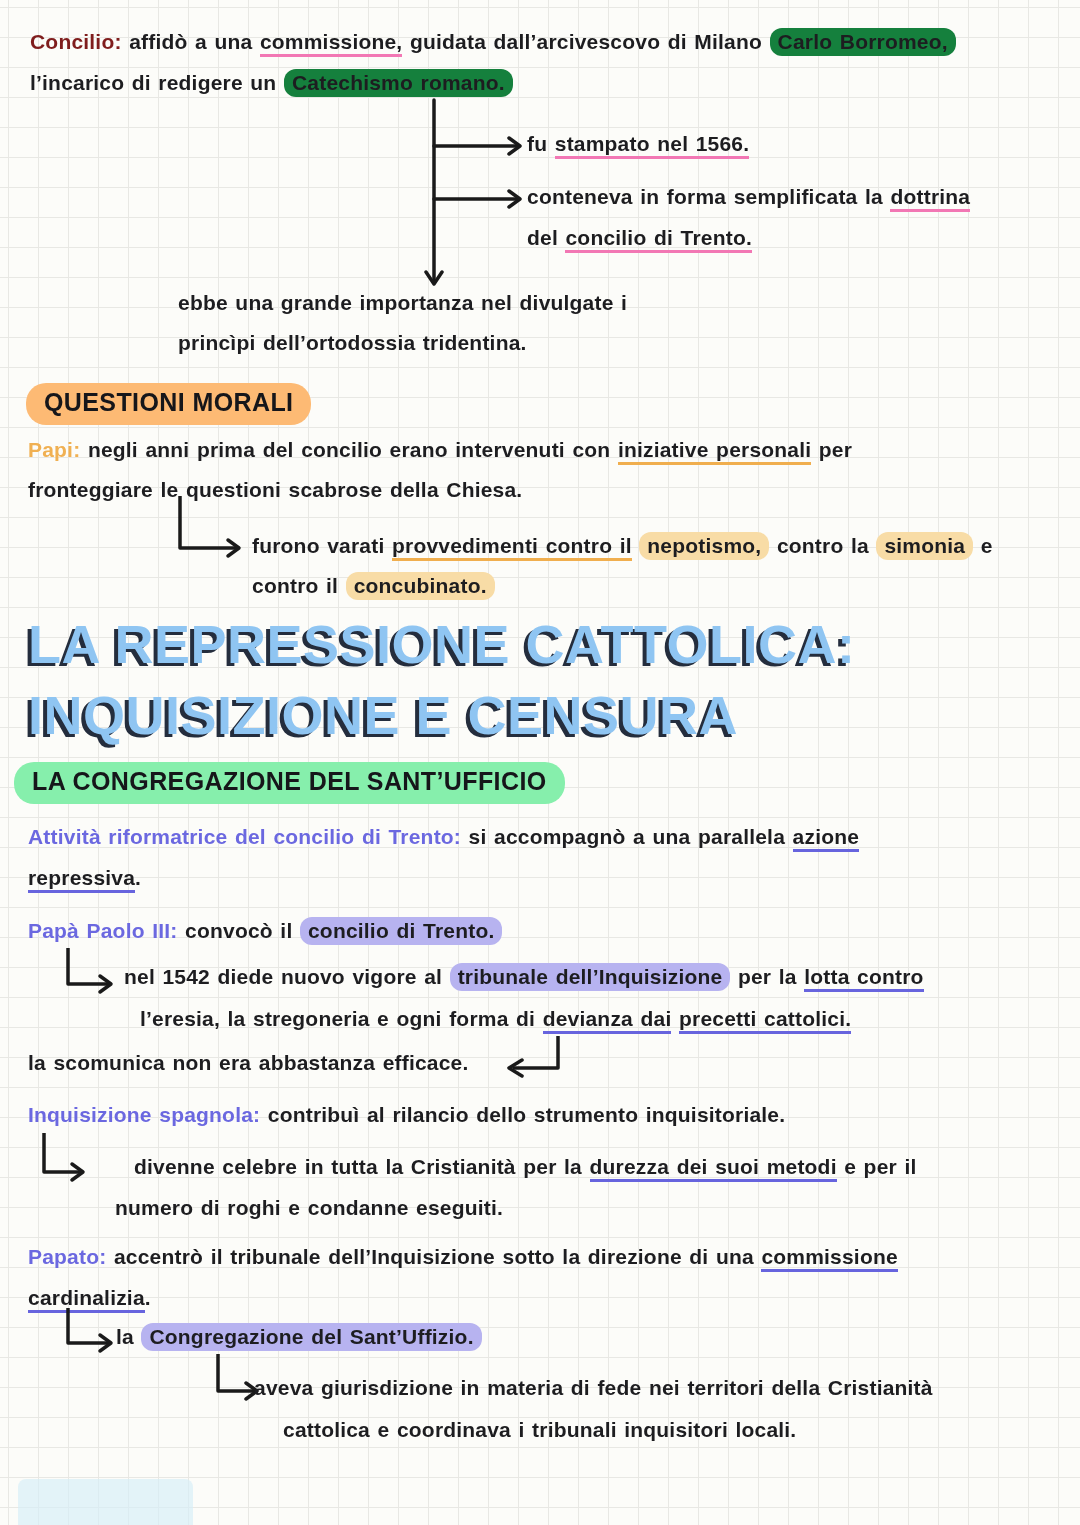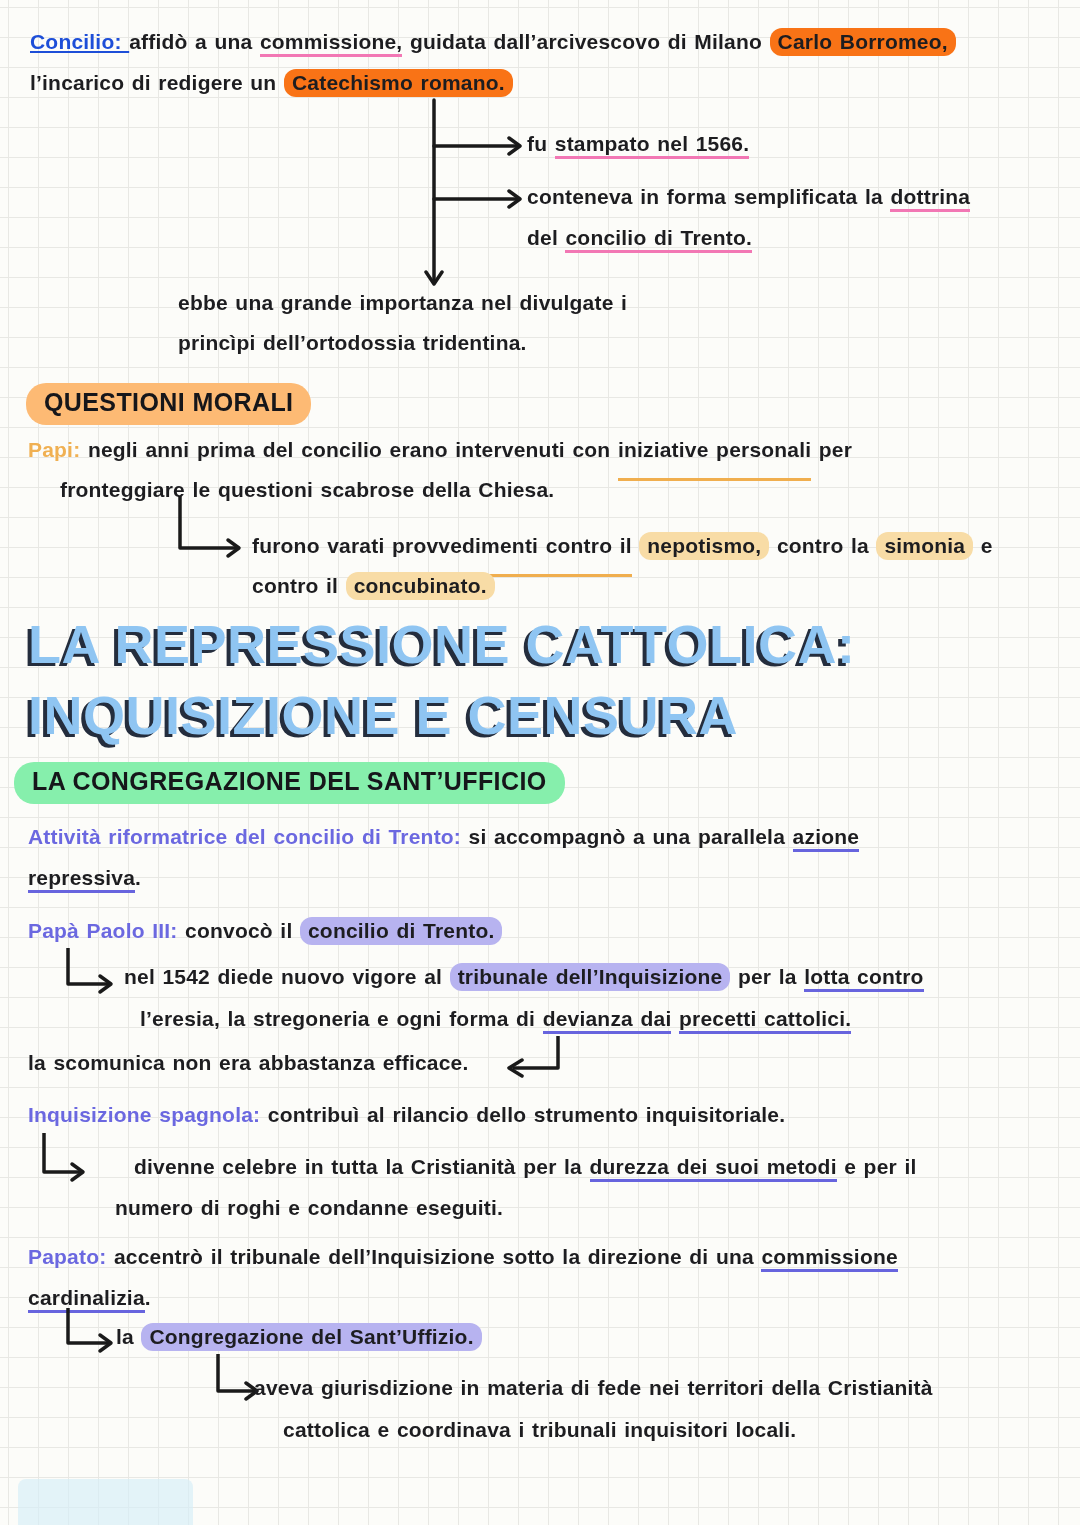--- a/index.html
+++ b/index.html
@@ -13,29 +13,29 @@
     background-size:30px 30px;
     background-position:8px 7px;
     font-family:"Liberation Sans", sans-serif;
   }
   .line{
     position:absolute;white-space:nowrap;
     font-size:21px;font-weight:700;color:#1d1d20;
     word-spacing:1.5px;letter-spacing:.2px;
   }
   
-  .pink-label{color:#1d4ed8;text-decoration:underline;}
+  .pink-label{color:#7f1d1d;}
   .orange-label{color:#f0b052;}
   .purple-label{color:#6b68e0;}
   
   .u-pink{border-bottom:3.5px solid #f277b4;padding-bottom:1px;}
-  .u-orange{border-bottom:3.5px solid #f0ae4e;padding-bottom:17px;}
+  .u-orange{border-bottom:3.5px solid #f0ae4e;padding-bottom:1px;}
   .u-purple{border-bottom:3.5px solid #6764de;padding-bottom:1px;}
   
-  .h-pink{background:#f97316;border-radius:12px;padding:2px 8px 3px;}
+  .h-pink{background:#15803d;border-radius:12px;padding:2px 8px 3px;}
   .h-orange{background:#f8dca6;border-radius:12px;padding:2px 8px 3px;}
   .h-purple{background:#b7b3f0;border-radius:12px;padding:2px 8px 3px;}
   
   .pill{
     position:absolute;display:inline-block;white-space:nowrap;
     font-size:25px;font-weight:700;color:#16161a;letter-spacing:.4px;
     padding:5px 18px 8px;border-radius:20px;
   }
   .pill-orange{background:#fdba74;}
   .pill-purple{background:#86efac;}
@@ -77,21 +77,21 @@
 
 <div class="line" style="left:527px;top:185px;"><span>conteneva in forma semplificata la </span><span class="u-pink">dottrina</span></div>
 <div class="line" style="left:527px;top:226px;"><span>del </span><span class="u-pink">concilio di Trento.</span></div>
 
 <div class="line" style="left:178px;top:291px;">ebbe una grande importanza nel divulgate i</div>
 <div class="line" style="left:178px;top:331px;">princìpi dell’ortodossia tridentina.</div>
 
 <div class="pill pill-orange" style="left:26px;top:383px;">QUESTIONI MORALI</div>
 
 <div class="line" style="left:28px;top:438px;"><span class="orange-label">Papi: </span><span>negli anni prima del concilio erano intervenuti con </span><span class="u-orange">iniziative personali</span><span> per</span></div>
-<div class="line" style="left:28px;top:478px;margin-left:32px;">fronteggiare le questioni scabrose della Chiesa.</div>
+<div class="line" style="left:28px;top:478px;">fronteggiare le questioni scabrose della Chiesa.</div>
 
 <svg class="arrow-svg" style="left:176px;top:496px;" width="78" height="64">
   <path d="M4 0 V52 H60"></path>
   <polyline points="52,44 63,52 52,60"></polyline>
 </svg>
 
 <div class="line" style="left:252px;top:534px;"><span>furono varati </span><span class="u-orange">provvedimenti contro il</span><span> </span><span class="h-orange">nepotismo,</span><span> contro la </span><span class="h-orange">simonia</span><span> e</span></div>
 <div class="line" style="left:252px;top:574px;"><span>contro il </span><span class="h-orange">concubinato.</span></div>
 
 <div class="big-title" style="left:28px;top:613px;">LA REPRESSIONE CATTOLICA:</div>

